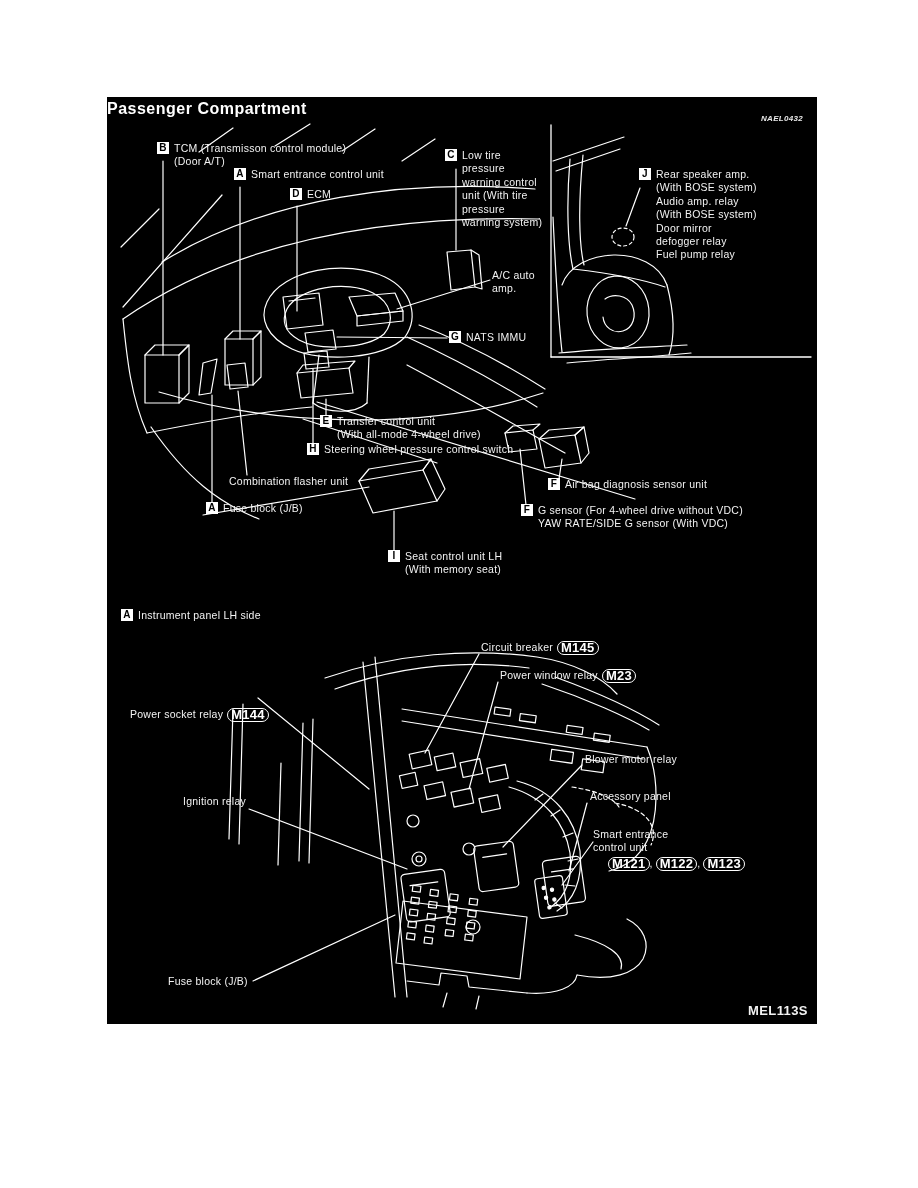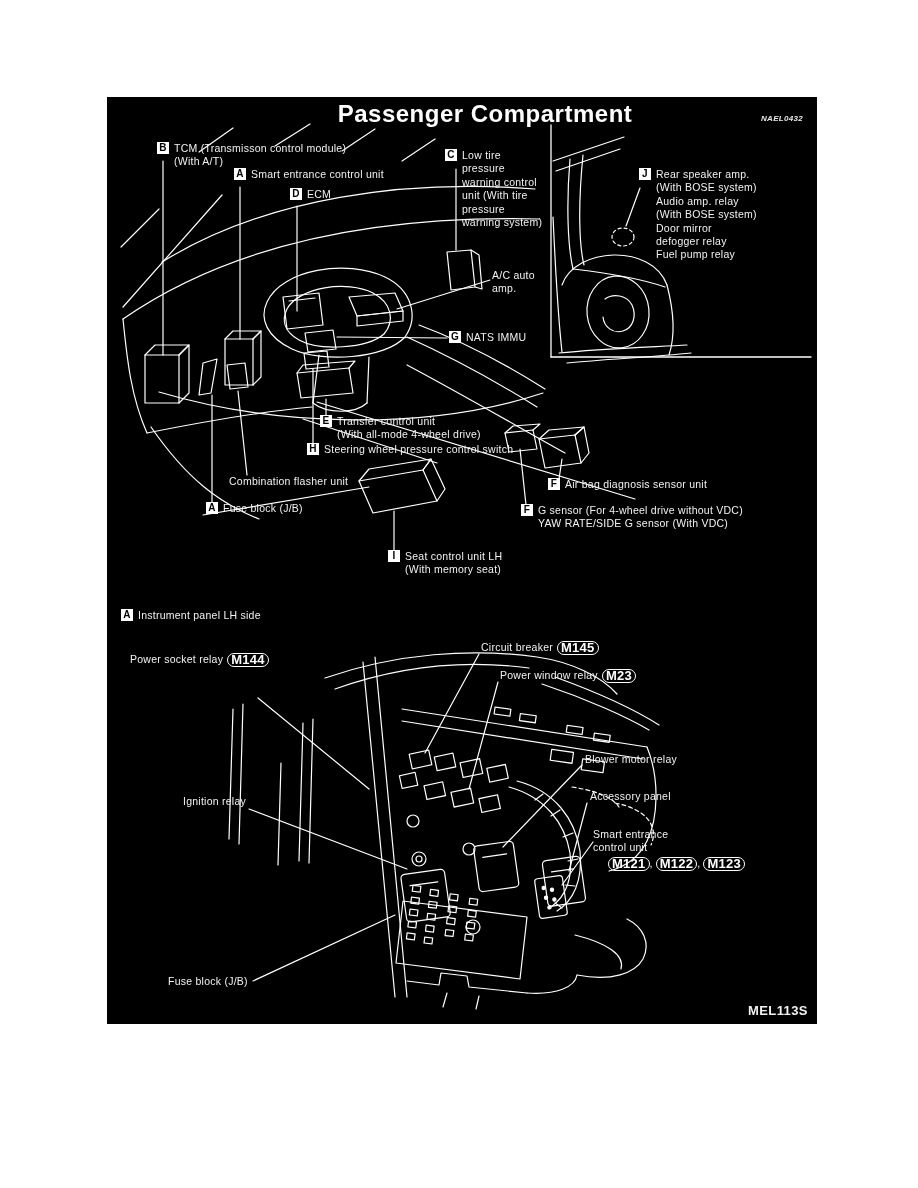--- a/index.html
+++ b/index.html
@@ -6,22 +6,22 @@
   body{
     width:918px;height:1188px;background:#ffffff;position:relative;
     font-family:"Liberation Sans", sans-serif;
   }
   .panel{
     position:absolute;left:107px;top:97px;width:710px;height:927px;
     background:#000000;overflow:hidden;
   }
   .art{position:absolute;left:0;top:0;}
   .fig-title{
-    position:absolute;left:0;top:3px;width:756px;text-align:center;
-    color:#ffffff;font-size:24px;font-weight:bold;letter-spacing:.5px;
+    position:absolute;left:0;top:3px;width:756px;
+    color:#ffffff;font-size:16px;font-weight:bold;letter-spacing:.5px;
   }
   .fig-code-top{
     position:absolute;right:14px;top:17px;color:#e8e8e8;
     font-size:8px;font-style:italic;font-weight:bold;letter-spacing:.3px;
   }
   .fig-code-bottom{
     position:absolute;left:641px;top:906px;color:#f2f2f2;
     font-size:13px;font-weight:bold;letter-spacing:.4px;
   }
   .callout{position:absolute;color:#f2f2f2;font-size:10.5px;line-height:13.4px;letter-spacing:.25px;white-space:nowrap;}
@@ -264,21 +264,21 @@
   </svg>
 
   <div class="fig-title">Passenger Compartment</div>
   <div class="fig-code-top">NAEL0432</div>
 
   <div class="callout" style="left:50px;top:45px">
     <div class="row">
         <span class="badge">B</span>
       <span>TCM (Transmisson control module)</span>
       </div>
-    <div class="indent">(With A/T)</div>
+    <div class="indent">(Door A/T)</div>
   </div>
 
   <div class="callout" style="left:127px;top:71px">
     <div class="row">
         <span class="badge">A</span>
       <span>Smart entrance control unit</span>
       </div>
   </div>
 
   <div class="callout" style="left:183px;top:91px">
@@ -382,21 +382,21 @@
   </div>
 
   <div class="callout" style="left:374px;top:544px">
     <span>Circuit breaker</span><span class="oval first">M145</span>
   </div>
 
   <div class="callout" style="left:393px;top:572px">
     <span>Power window relay</span><span class="oval first">M23</span>
   </div>
 
-  <div class="callout" style="left:23px;top:556px">
+  <div class="callout" style="left:23px;top:611px">
     <span>Power socket relay</span><span class="oval first">M144</span>
   </div>
 
   <div class="callout" style="left:478px;top:656px">
     <span>Blower motor relay</span>
   </div>
 
   <div class="callout" style="left:483px;top:693px">
     <span>Accessory panel</span>
   </div>

